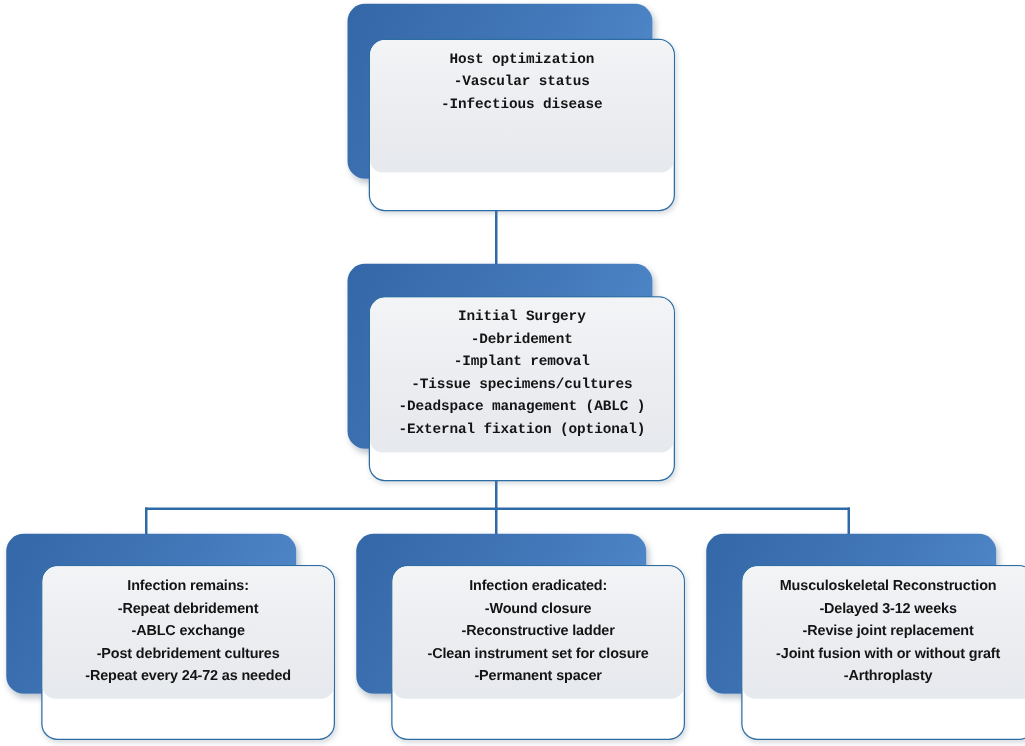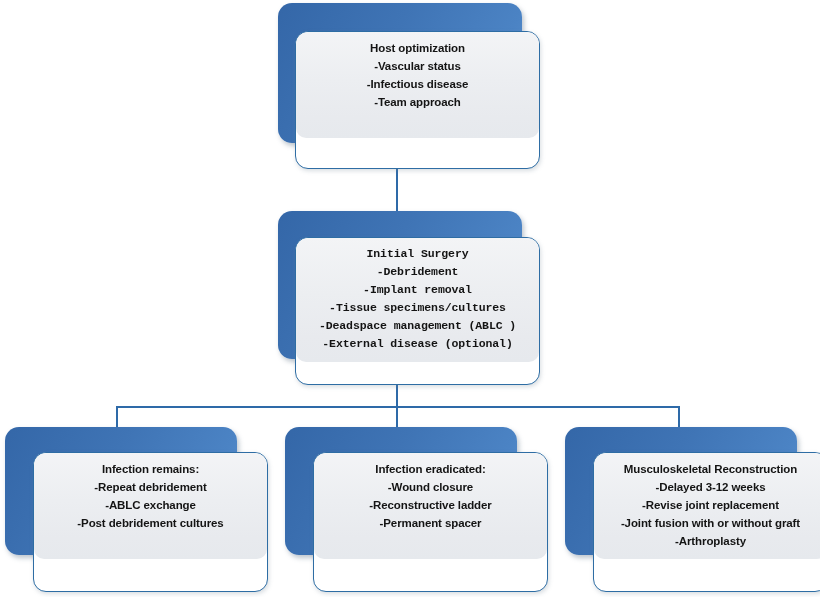--- a/index.html
+++ b/index.html
@@ -99,63 +99,64 @@
   <div class="conn conn-h" style="left:116px; top:406px; width:564px;"></div>
 
   <div class="conn conn-v" style="left:116px; top:406px; height:22px;"></div>
 
   <div class="conn conn-v" style="left:396px; top:406px; height:22px;"></div>
 
   <div class="conn conn-v" style="left:678px; top:406px; height:22px;"></div>
 
   <div class="node" style="left:278px; top:3px; width:262px; height:168px;">
     <div class="plate" style="width:244px; height:140px;"></div>
-    <div class="card" style="left:17px; top:28px; width:245px; height:138px;">
+    <div class="card" style="left:17px; top:28px; width:245px; height:138px;font-family:Liberation Mono, monospace;">
       <div class="panel" style="height:106px;">
         <div class="title">Host optimization</div>
         <div class="line">-Vascular status</div>
         <div class="line">-Infectious disease</div>
-        <div class="line">-Team approach</div>
       </div>
     </div>
   </div>
 
   <div class="node" style="left:278px; top:211px; width:262px; height:176px;font-family:Liberation Mono, monospace;">
     <div class="plate" style="width:244px; height:148px;"></div>
     <div class="card" style="left:17px; top:26px; width:245px; height:148px;">
       <div class="panel" style="height:124px;">
         <div class="title">Initial Surgery</div>
         <div class="line">-Debridement</div>
         <div class="line">-Implant removal</div>
         <div class="line">-Tissue specimens/cultures</div>
         <div class="line">-Deadspace management (ABLC )</div>
-        <div class="line">-External disease (optional)</div>
+        <div class="line">-External fixation (optional)</div>
       </div>
     </div>
   </div>
 
   <div class="node" style="left:5px; top:427px; width:262px; height:168px;">
     <div class="plate" style="width:232px; height:128px;"></div>
     <div class="card" style="left:28px; top:25px; width:235px; height:140px;">
       <div class="panel" style="height:106px;">
         <div class="title">Infection remains:</div>
         <div class="line">-Repeat debridement</div>
         <div class="line">-ABLC exchange</div>
         <div class="line">-Post debridement cultures</div>
+        <div class="line">-Repeat every 24-72 as needed</div>
       </div>
     </div>
   </div>
 
   <div class="node" style="left:285px; top:427px; width:262px; height:168px;padding-left:24px;">
     <div class="plate" style="width:232px; height:128px;"></div>
     <div class="card" style="left:28px; top:25px; width:235px; height:140px;">
       <div class="panel" style="height:106px;">
         <div class="title">Infection eradicated:</div>
         <div class="line">-Wound closure</div>
         <div class="line">-Reconstructive ladder</div>
+        <div class="line">-Clean instrument set for closure</div>
         <div class="line">-Permanent spacer</div>
       </div>
     </div>
   </div>
 
   <div class="node" style="left:565px; top:427px; width:301px; height:168px;">
     <div class="plate" style="width:232px; height:128px;"></div>
     <div class="card" style="left:28px; top:25px; width:235px; height:140px;">
       <div class="panel" style="height:106px;">
         <div class="title">Musculoskeletal Reconstruction</div>

